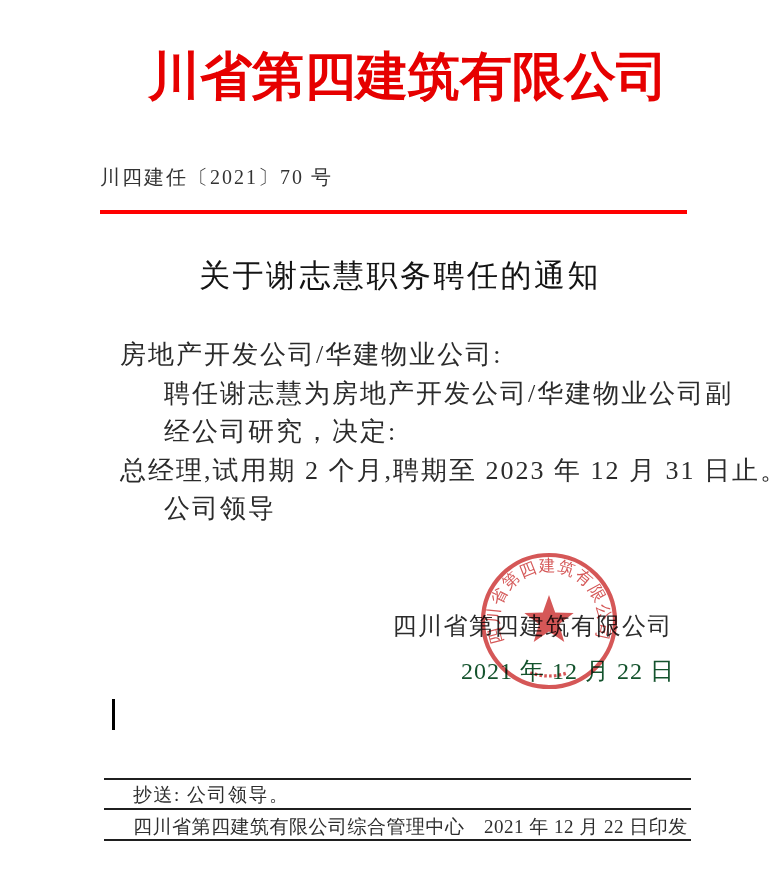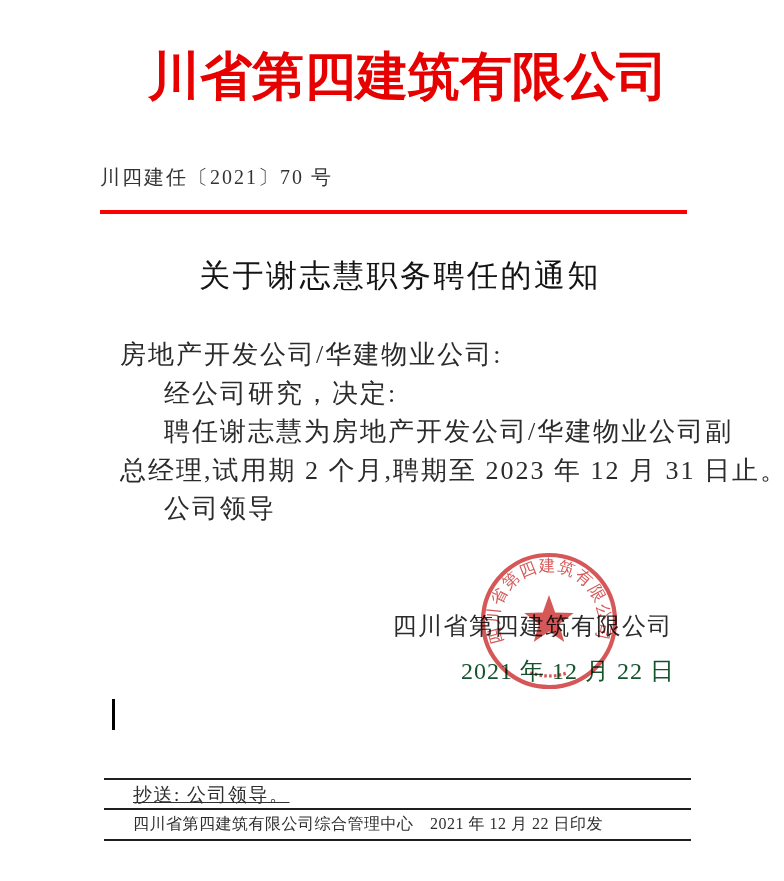--- a/index.html
+++ b/index.html
@@ -52,44 +52,44 @@
     background:#000;
   }
   .footer-rule{
     position:absolute;left:104px;width:587px;height:2px;background:#1f1f1f;
   }
   .rule-1{top:778px;}
   .rule-2{top:808px;}
   .rule-3{top:839px;}
   .footer-cc{
     position:absolute;left:133px;top:782px;
-    font-size:19px;color:#2e2e2e;letter-spacing:1.5px;white-space:nowrap;text-decoration:underline;
+    font-size:19px;color:#2e2e2e;letter-spacing:1.5px;white-space:nowrap;
   }
   .footer-issue{
     position:absolute;left:133px;top:814px;
-    font-size:16px;color:#2e2e2e;letter-spacing:0.5px;white-space:nowrap;
+    font-size:19px;color:#2e2e2e;letter-spacing:0.5px;white-space:nowrap;
   }
 </style>
 </head>
 <body>
 
 <div class="page">
 
   <div class="masthead" style="color:#e60000;margin-top:36px;">川省第四建筑有限公司</div>
 
   <div class="doc-number">川四建任〔2021〕70 号</div>
 
   <div class="red-line" style="background:#ff0000;"></div>
 
   <div class="doc-title">关于谢志慧职务聘任的通知</div>
 
   <div class="body-block">
     <div class="body-line">房地产开发公司/华建物业公司:</div>
+    <div class="body-line indent">聘任谢志慧为房地产开发公司/华建物业公司副</div>
     <div class="body-line indent">经公司研究，决定:</div>
-    <div class="body-line indent">聘任谢志慧为房地产开发公司/华建物业公司副</div>
     <div class="body-line">总经理,试用期 2 个月,聘期至 2023 年 12 月 31 日止。</div>
     <div class="body-line indent">公司领导</div>
   </div>
 
   <div class="sig-company">四川省第四建筑有限公司</div>
   <div class="sig-date">2021 年 12 月 22 日</div>
 
   <svg class="seal" viewBox="-75 -75 150 150" xmlns="http://www.w3.org/2000/svg">
     <circle cx="0" cy="0" r="66" fill="none" stroke="currentColor" stroke-width="4.2"></circle>
     <path id="sealArcPath" d="M -45.3 21.1 A 50 50 0 1 1 45.3 21.1" fill="none"></path>

